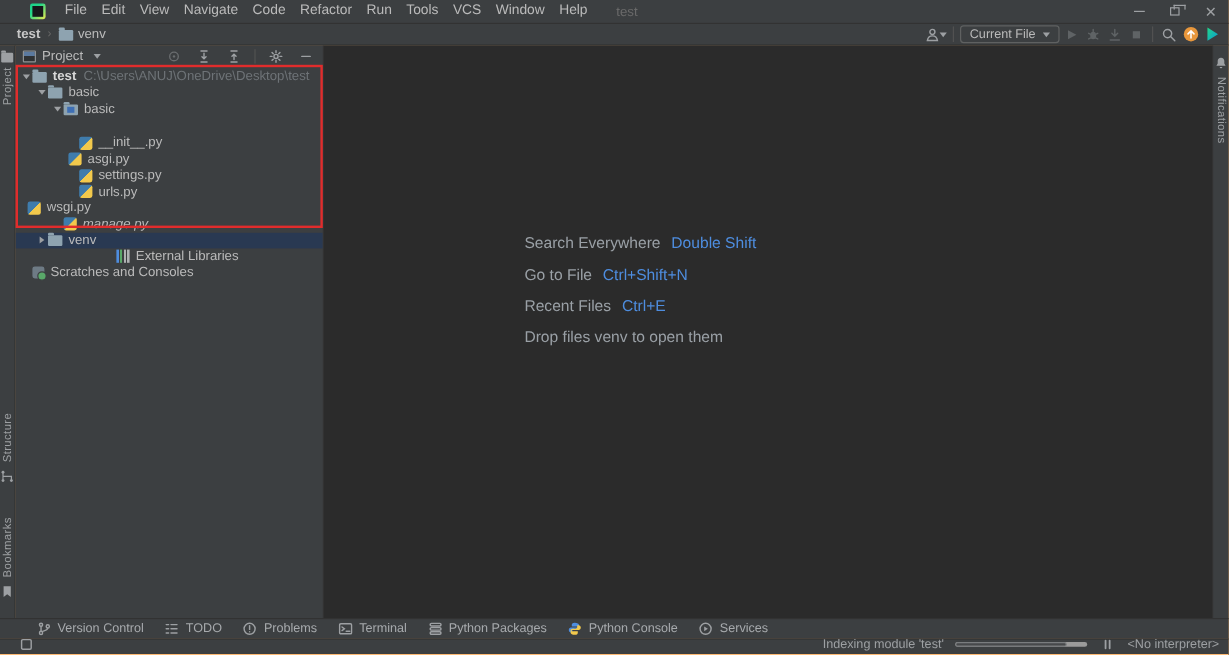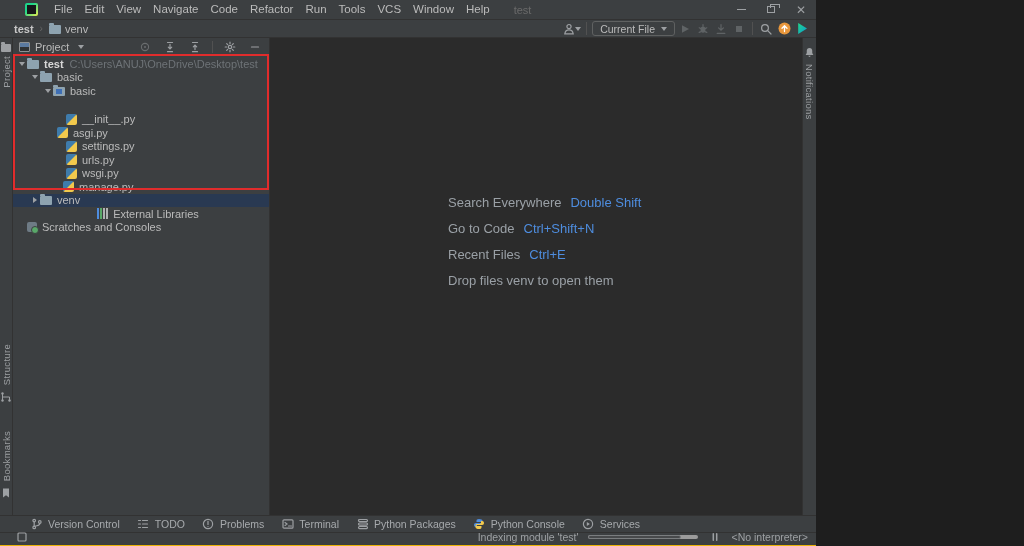--- a/index.html
+++ b/index.html
@@ -1,17 +1,17 @@
 <!DOCTYPE html>
 <html><head>
 <meta charset="utf-8">
 <style>
   *{margin:0;padding:0;box-sizing:border-box}
   body{background:#1e1e1e;font-family:"Liberation Sans",sans-serif}
-  .window{width:816px;height:546px;background:#eab308;position:relative;overflow:hidden;color:#bbb;font-size:11px}
+  .window{width:1024px;height:546px;background:#fdba74;position:relative;overflow:hidden;color:#bbb;font-size:11px}
 
   
   .titlebar{height:20px;background:#3c3f41;border-bottom:1px solid #323232;display:flex;align-items:center}
   .pc-logo{width:13px;height:13px;margin-left:25px;border-radius:2px;background:linear-gradient(135deg,#1bd18a 0%,#21d789 35%,#eeea4e 100%);position:relative;flex:none}
   .pc-logo::after{content:'';position:absolute;inset:2px;background:#17181a}
   .menubar{display:flex;margin-left:10px}
   .menu-item{padding:0 6px;line-height:19px;color:#bbbbbb;font-size:11.5px;cursor:default}
   .win-title{margin-left:18px;color:#6a6a6a;font-size:11px}
   .win-controls{margin-left:auto;display:flex;height:100%}
   .win-btn{width:30px;display:flex;align-items:center;justify-content:center;color:#9da0a3}
@@ -71,21 +71,21 @@
   .icon-python-file{width:11px;height:11px;border-radius:2px;background:linear-gradient(135deg,#3f7cac 49%,#f2c94c 51%)}
   .icon-libraries{width:11px;height:11px;background:linear-gradient(90deg,#4e8ddf 0 2px,transparent 2px 3px,#59a869 3px 5px,transparent 5px 6px,#afb1b3 6px 8px,transparent 8px 9px,#afb1b3 9px 11px)}
   .icon-scratches{width:10px;height:10px;background:#6e7b85;border-radius:2px}
   .icon-scratches::after{content:'';position:absolute;right:-2px;bottom:-2px;width:6px;height:6px;background:#59a869;border-radius:50%;border:1px solid #3c3f41}
 
   
   .annotation-rect{position:absolute;left:13px;top:54px;width:256px;height:136px;border:2px solid #e12c2c;z-index:6;pointer-events:none}
 
   
   .editor{flex:1;background:#2b2b2b;position:relative}
-  .shortcuts{position:absolute;left:178px;top:152px;font-size:13px;line-height:26px}
+  .shortcuts{position:absolute;left:167px;top:152px;font-size:13px;line-height:26px}
   .sc-action{color:#9aa0a6}
   .sc-keys{color:#4e8ddf;margin-left:9px}
   .sc-hint{color:#9aa0a6}
 
   
   .bottombar{height:17px;background:#3c3f41;border-top:1px solid #323232;display:flex;align-items:center;gap:17px;padding-left:30px}
   .bb-item{display:flex;align-items:center;gap:5px;color:#a7aaad;font-size:10.5px;cursor:default}
   .bb-item .tb-icon{width:13px;height:13px}
 
   
@@ -296,26 +296,26 @@
           <div class="tree-row" style="padding-left: 43px;">
             <span class="chev-slot"></span>
             <span class="icon icon-python-file"></span>
             <span class="tree-label">settings.py</span>
           </div>
           <div class="tree-row" style="padding-left: 43px;">
             <span class="chev-slot"></span>
             <span class="icon icon-python-file"></span>
             <span class="tree-label">urls.py</span>
           </div>
-          <div class="tree-row" style="padding-left: 43px;">
+          <div class="tree-row" style="">
             <span class="chev-slot"></span>
             <span class="icon icon-python-file"></span>
             <span class="tree-label">wsgi.py</span>
           </div>
-          <div class="tree-row" style="padding-left: 40px;">
+          <div class="tree-row" style="padding-left: 30px; font-style: italic;">
             <span class="chev-slot"></span>
             <span class="icon icon-python-file"></span>
             <span class="tree-label">manage.py</span>
           </div>
           <div class="tree-row selected" style="padding-left: 17px;">
             <span class="chev-slot">
               <span class="chev right"></span>
             </span>
             <span class="icon icon-folder"></span>
             <span class="tree-label">venv</span>
@@ -329,21 +329,21 @@
             <span class="chev-slot"></span>
             <span class="icon icon-scratches"></span>
             <span class="tree-label">Scratches and Consoles</span>
           </div>
         </div>
     </div>
 
     <div class="editor">
       <div class="shortcuts">
           <div class="shortcut-row"><span class="sc-action">Search Everywhere</span><span class="sc-keys">Double Shift</span></div>
-          <div class="shortcut-row"><span class="sc-action">Go to Code</span><span class="sc-keys">Ctrl+Shift+N</span></div>
+          <div class="shortcut-row"><span class="sc-action">Go to File</span><span class="sc-keys">Ctrl+Shift+N</span></div>
           <div class="shortcut-row"><span class="sc-action">Recent Files</span><span class="sc-keys">Ctrl+E</span></div>
           <div class="sc-hint">Drop files venv to open them</div>
         </div>
     </div>
 
     <div class="stripe stripe-right">
       <div class="vtab">
         <span class="tb-icon">
             <svg width="11" height="11" viewBox="0 0 12 12">
               <path d="M6 1.2c-1.9 0-3 1.3-3 3v2.3L1.8 8.6h8.4L9 6.5V4.2c0-1.7-1.1-3-3-3z" fill="#9da0a3"></path>

